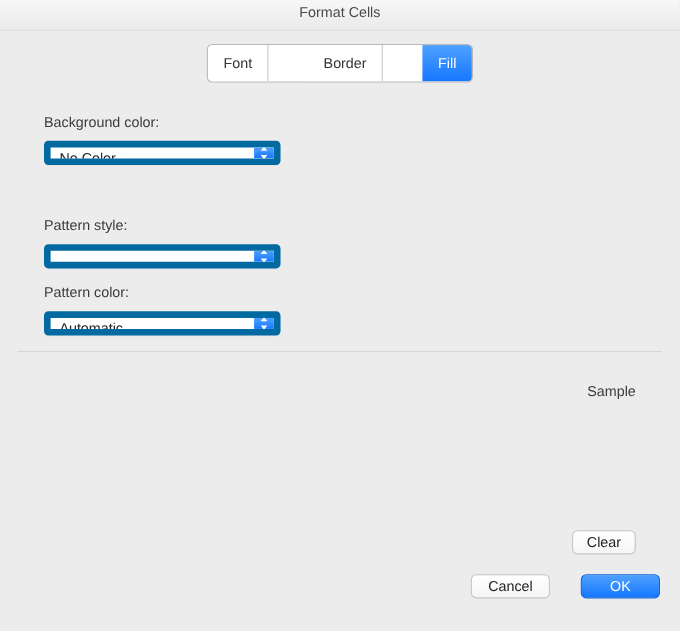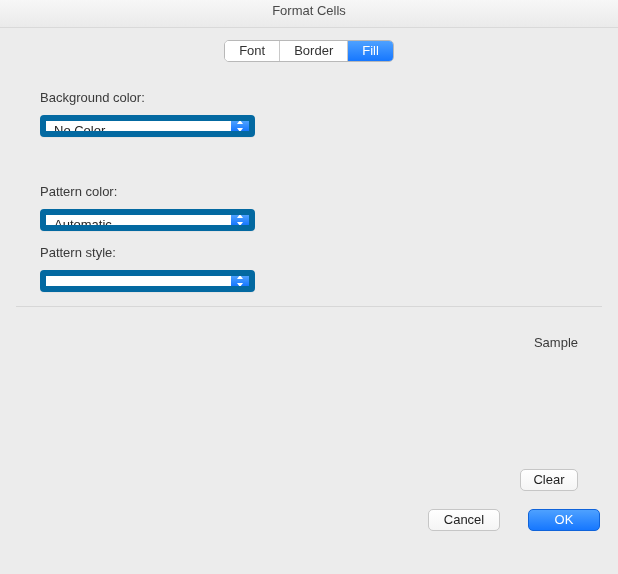--- a/index.html
+++ b/index.html
@@ -38,21 +38,22 @@
       justify-content: center;
       margin-bottom: 14px;
       margin-top: 4px;
     }
     .seg {
       display: inline-flex;
       border: 1px solid #b8b8b8;
       border-radius: 5px;
       overflow: hidden;
       background: #fff;
-      height: 22px;
+      height: 35px;
+      gap: 36px;
     }
     .seg-btn {
       padding: 0 14px;
       font-size: 13px;
       color: #333;
       background: #fff;
       border: none;
       border-right: 1px solid #c9c9c9;
       cursor: pointer;
       line-height: 20px;
@@ -186,41 +187,41 @@
                 <path d="M4 0 L7 4 L1 4 Z M4 12 L1 8 L7 8 Z" fill="#fff"></path>
               </svg>
           </span>
         </div>
       </div>
 
       <div class="col-divider"></div>
 
       <div class="col-right">
         <div class="right-group">
+          <span class="field-label">Pattern style:</span>
+          <div class="dropdown">
+            <span class="dd-text"></span>
+            <span class="dd-arrow">
+              <svg width="8" height="12" viewBox="0 0 8 12">
+                  <path d="M4 0 L7 4 L1 4 Z M4 12 L1 8 L7 8 Z" fill="#fff"></path>
+                </svg>
+            </span>
+          </div>
+        </div>
+        <div class="right-group">
           <span class="field-label">Pattern color:</span>
           <div class="dropdown">
             <span class="dd-text">Automatic</span>
             <span class="dd-arrow">
               <svg width="8" height="12" viewBox="0 0 8 12">
                   <path d="M4 0 L7 4 L1 4 Z M4 12 L1 8 L7 8 Z" fill="#fff"></path>
                 </svg>
             </span>
           </div>
         </div>
-        <div class="right-group">
-          <span class="field-label">Pattern style:</span>
-          <div class="dropdown">
-            <span class="dd-text"></span>
-            <span class="dd-arrow">
-              <svg width="8" height="12" viewBox="0 0 8 12">
-                  <path d="M4 0 L7 4 L1 4 Z M4 12 L1 8 L7 8 Z" fill="#fff"></path>
-                </svg>
-            </span>
-          </div>
-        </div>
       </div>
     </div>
 
     <div class="section-divider"></div>
 
     <div class="sample-area">
       <span class="field-label">Sample</span>
     </div>
 
     <div class="clear-row">

